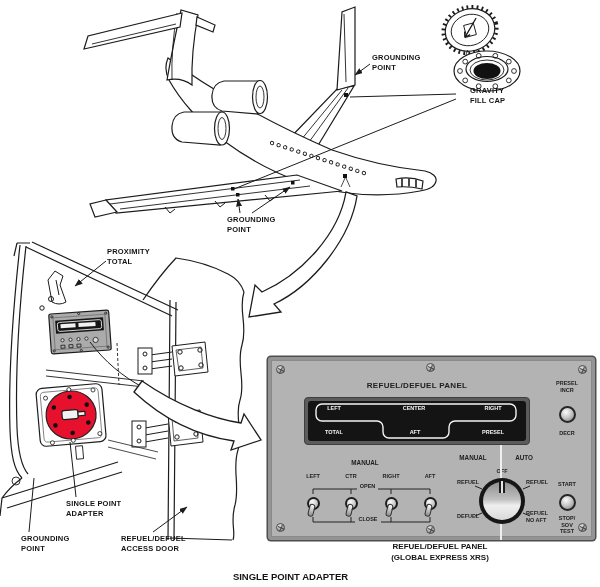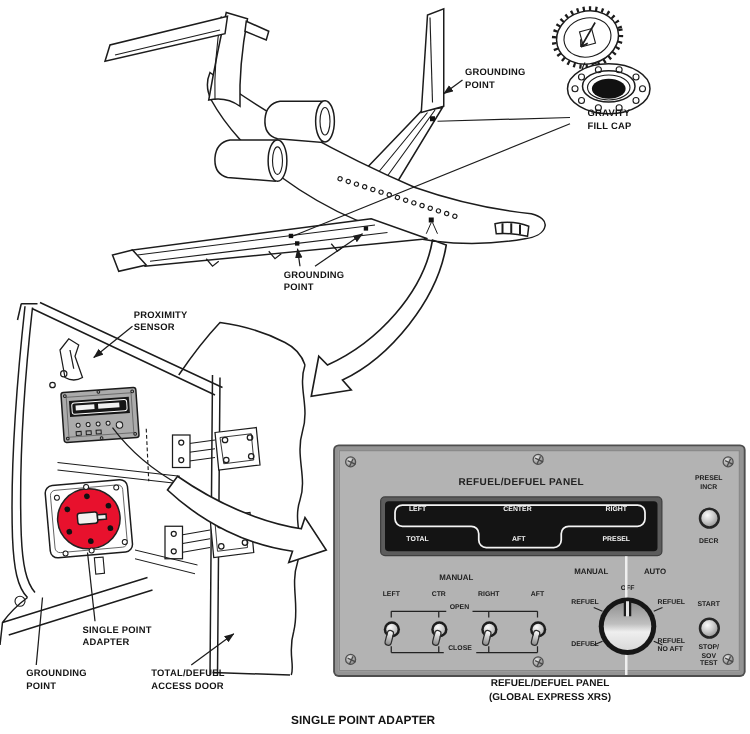--- a/index.html
+++ b/index.html
@@ -261,26 +261,26 @@
     </g>
   </svg>
 
   <div class="callout" style="left:372px;top:53px">GROUNDING
 POINT</div>
   <div class="callout" style="left:470px;top:86px">GRAVITY
 FILL CAP</div>
   <div class="callout" style="left:227px;top:215px">GROUNDING
 POINT</div>
   <div class="callout" style="left:107px;top:247px">PROXIMITY
-SENSOR</div>
+TOTAL</div>
   <div class="callout" style="left:66px;top:499px">SINGLE POINT
 ADAPTER</div>
   <div class="callout" style="left:21px;top:534px">GROUNDING
 POINT</div>
-  <div class="callout" style="left:121px;top:534px">TOTAL/DEFUEL
+  <div class="callout" style="left:121px;top:534px">REFUEL/DEFUEL
 ACCESS DOOR</div>
 
   <div class="caption" style="left:350px;top:542px;width:180px;font-size:8px;line-height:10.5px">REFUEL/DEFUEL PANEL
 (GLOBAL EXPRESS XRS)</div>
   <div class="caption" style="left:228px;top:571px;width:125px;font-size:9.5px">SINGLE POINT ADAPTER</div>
 
   <div class="panel">
 
     <div class="screw" style="left:5px;top:5px"></div>
     <div class="screw" style="left:155px;top:3px"></div>

